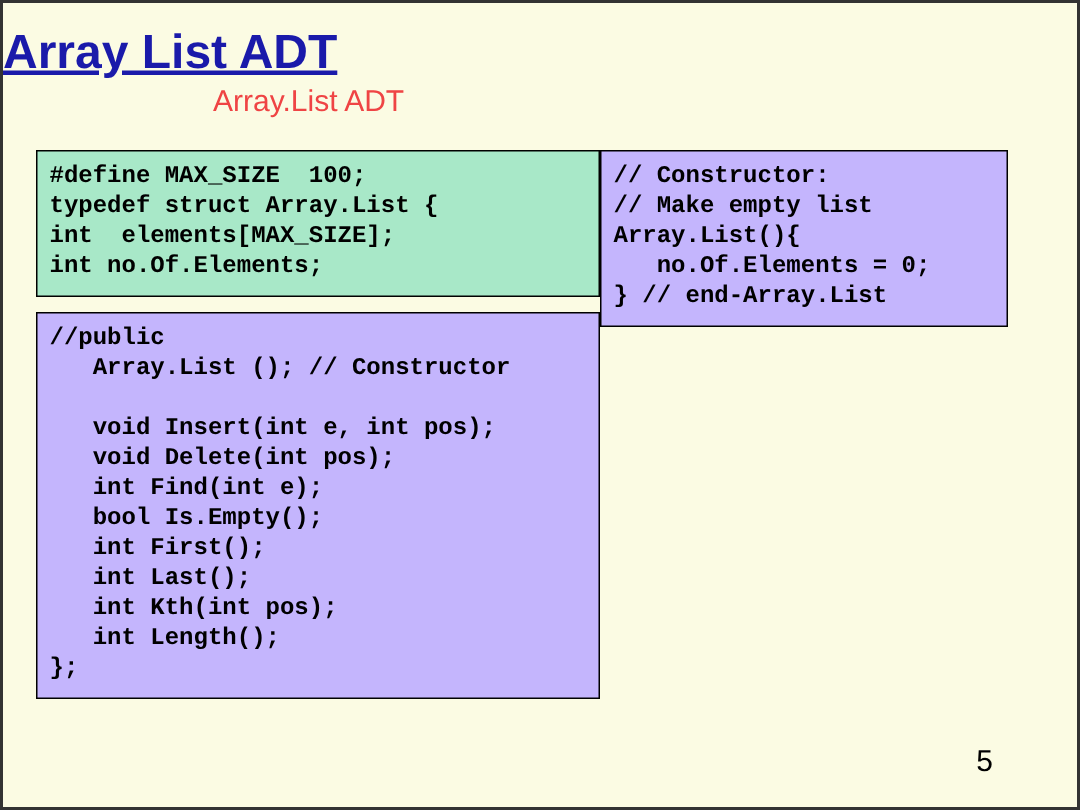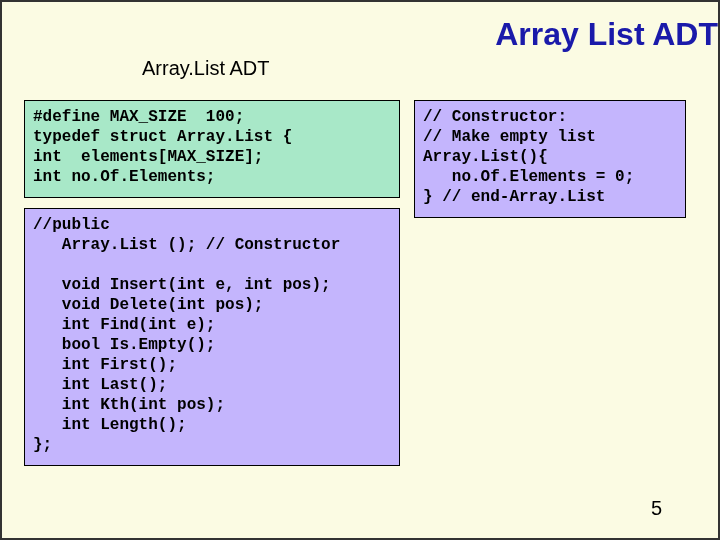--- a/index.html
+++ b/index.html
@@ -5,38 +5,38 @@
     * { margin: 0; padding: 0; box-sizing: border-box; }
     body {
       width: 720px;
       height: 540px;
       background: #fbfbe3;
       border: 2px solid #333;
       position: relative;
       font-family: Arial, Helvetica, sans-serif;
     }
     .title {
-      text-align: right;
+      text-align: left;
       color: #1a1aaa;
       font-family: "Comic Sans MS", cursive, sans-serif;
       font-weight: bold;
       font-size: 32px;
       margin-top: 14px;
       margin-bottom: 4px;
+      text-decoration: underline;
     }
     .subtitle {
       margin-left: 140px;
-      color: #000000;
+      color: #ef4444;
       font-size: 20px;
       font-family: Arial, sans-serif;
       margin-bottom: 4px;
     }
     .content-row {
       display: flex;
-      gap: 14px;
       padding: 16px 22px;
     }
     .left-col {
       flex: 0 0 376px;
       display: flex;
       flex-direction: column;
       gap: 10px;
     }
     .right-col {
       flex: 0 0 272px;

